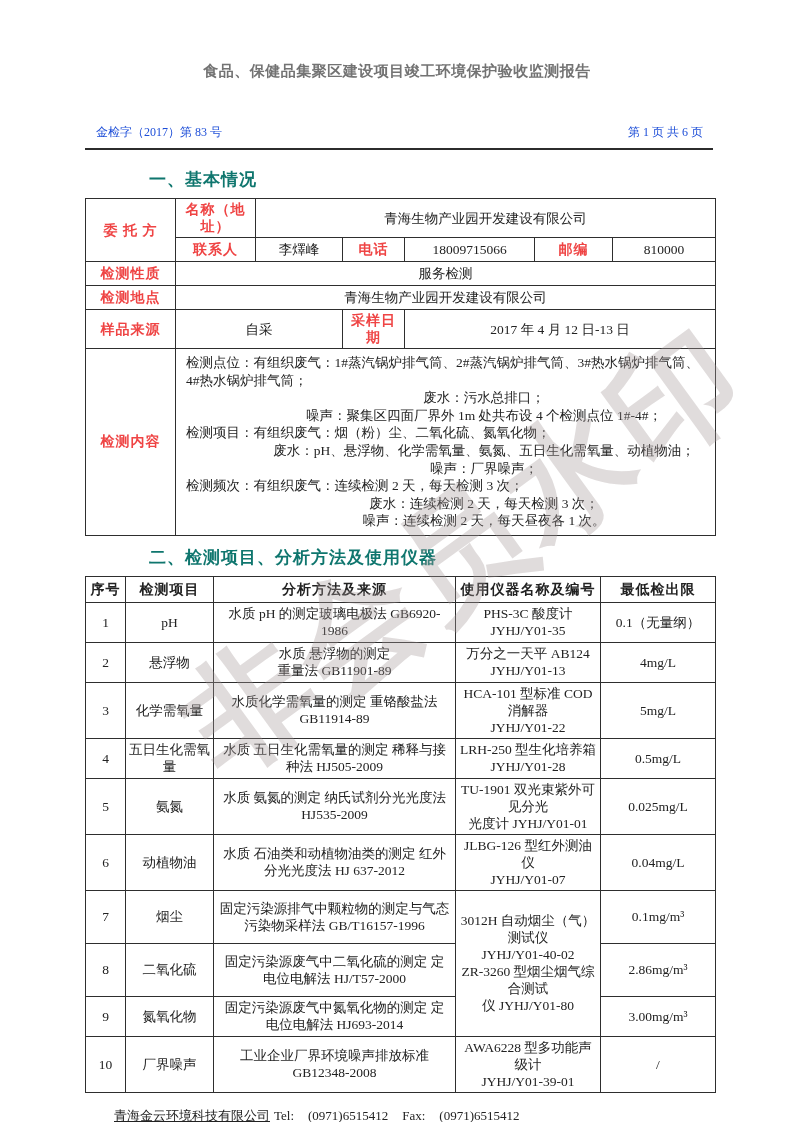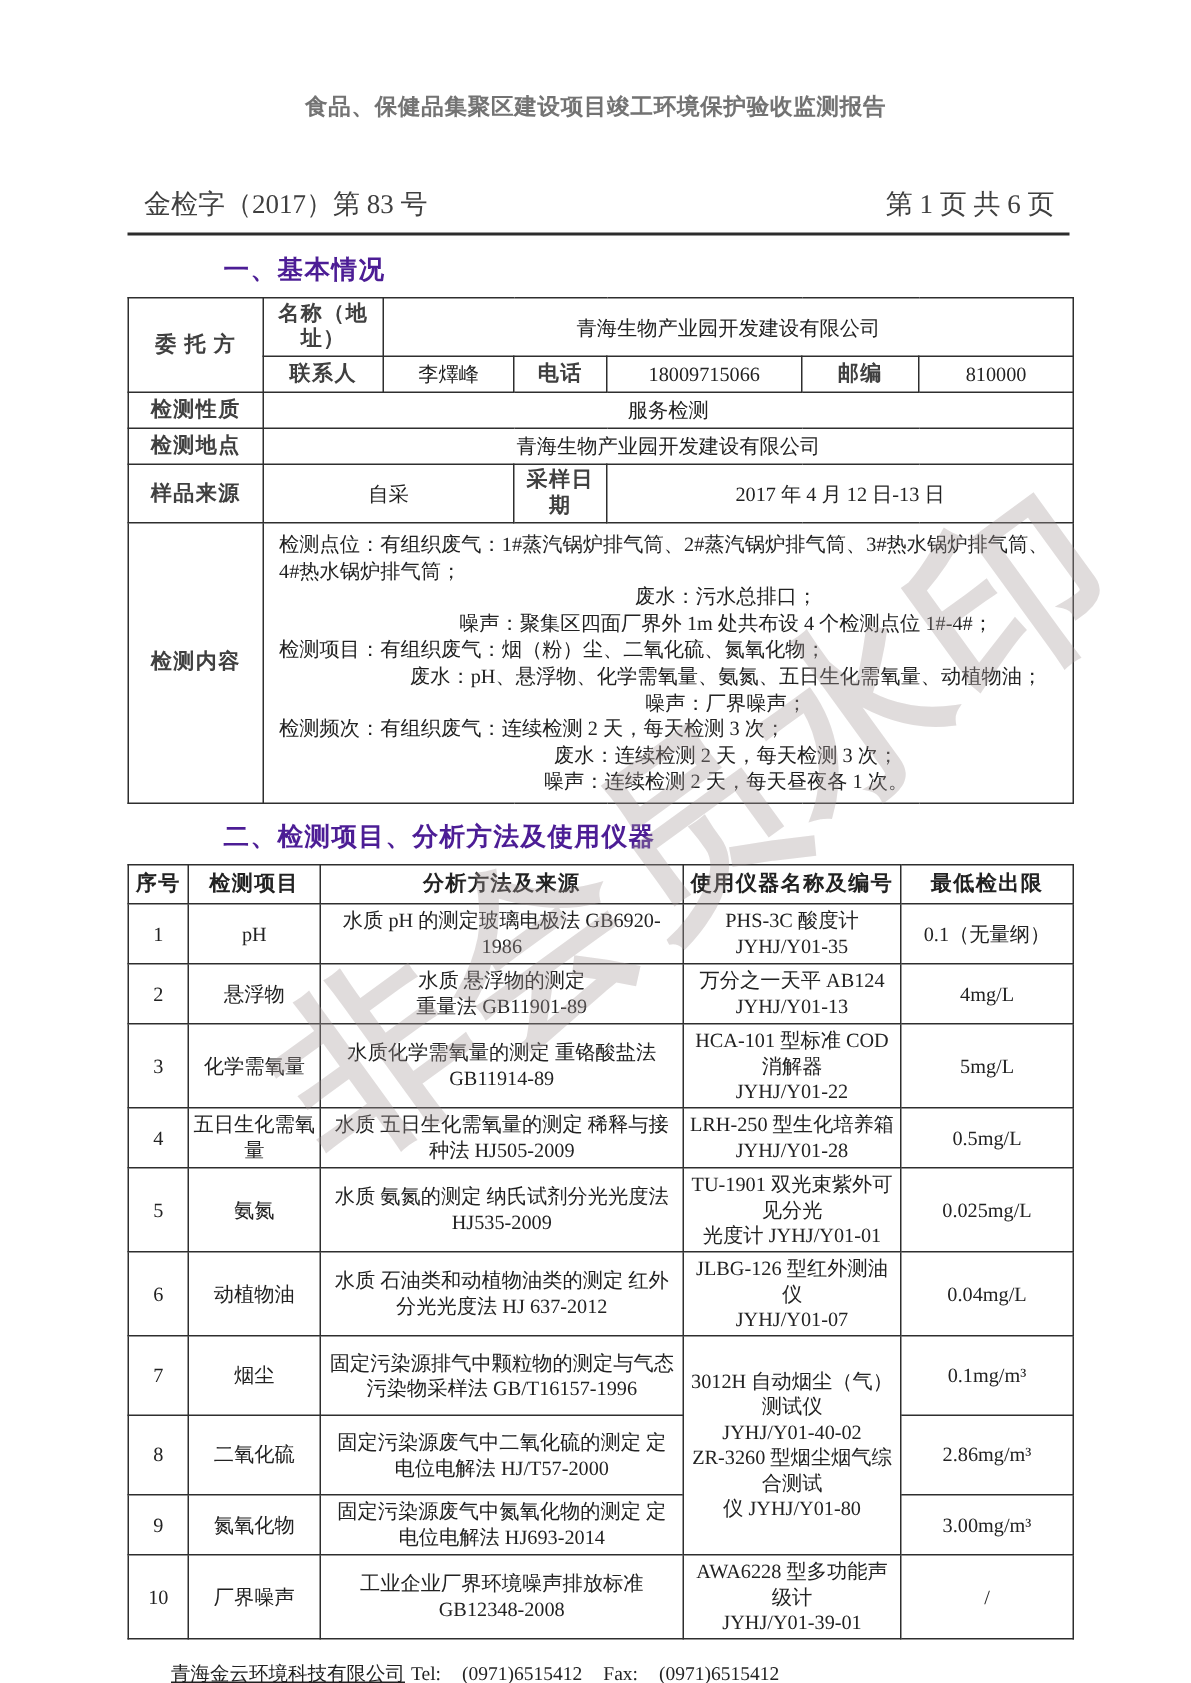--- a/index.html
+++ b/index.html
@@ -11,36 +11,36 @@
   }
   .doc-title {
     position:absolute; top:62px; left:0; right:0;
     text-align:center; font-size:15px; font-weight:bold; letter-spacing:0.5px;
     color:#737373;
   }
   .page-head {
     position:absolute; top:124px; left:85px; width:628px;
     display:flex; justify-content:space-between; align-items:flex-end;
     border-bottom:2px solid #2c2c2c; padding:0 10px 7px 11px;
-    font-size:18px; color:#404040;
+    font-size:12px; color:#1d4ed8;
   }
   .content-col { position:absolute; top:168px; left:85px; width:630px; }
   .sec-heading {
-    font-size:17px; font-weight:bold; color:#4c1d95;
+    font-size:17px; font-weight:bold; color:#0f766e;
     margin-left:64px; letter-spacing:1px;
   }
   .sec-heading.second { margin-top:10px; margin-bottom:6px; }
   table { border-collapse:collapse; width:630px; table-layout:fixed; margin-top:7px; }
   td, th {
     border:1.6px solid #2e2e2e; text-align:center; vertical-align:middle;
     font-size:13.5px; line-height:17px; padding:2px 3px; color:#222;
     overflow:hidden;
   }
   .t1 td { height:24px; }
-  .t1 .lbl { font-weight:bold; font-size:14px; letter-spacing:1px; color:#404040; }
+  .t1 .lbl { font-weight:bold; font-size:14px; letter-spacing:1px; color:#ef4444; }
   .t1 .content-cell { text-align:left; padding:5px 8px 5px 10px; }
   .cl { line-height:17.6px; font-size:13.5px; white-space:nowrap; }
   .cl.ind { padding-left:75px;text-align:center; }
   .t2 th { font-weight:bold; font-size:14px; height:26px; letter-spacing:1px; }
   .t2 td { height:40px; }
   .t2 td.tall { height:53px; }
   .pre { white-space:pre-line; }
   .footer {
     margin-top:13px; margin-left:29px; font-size:13px; color:#222; line-height:20px;
     font-family:"Liberation Serif", serif;

